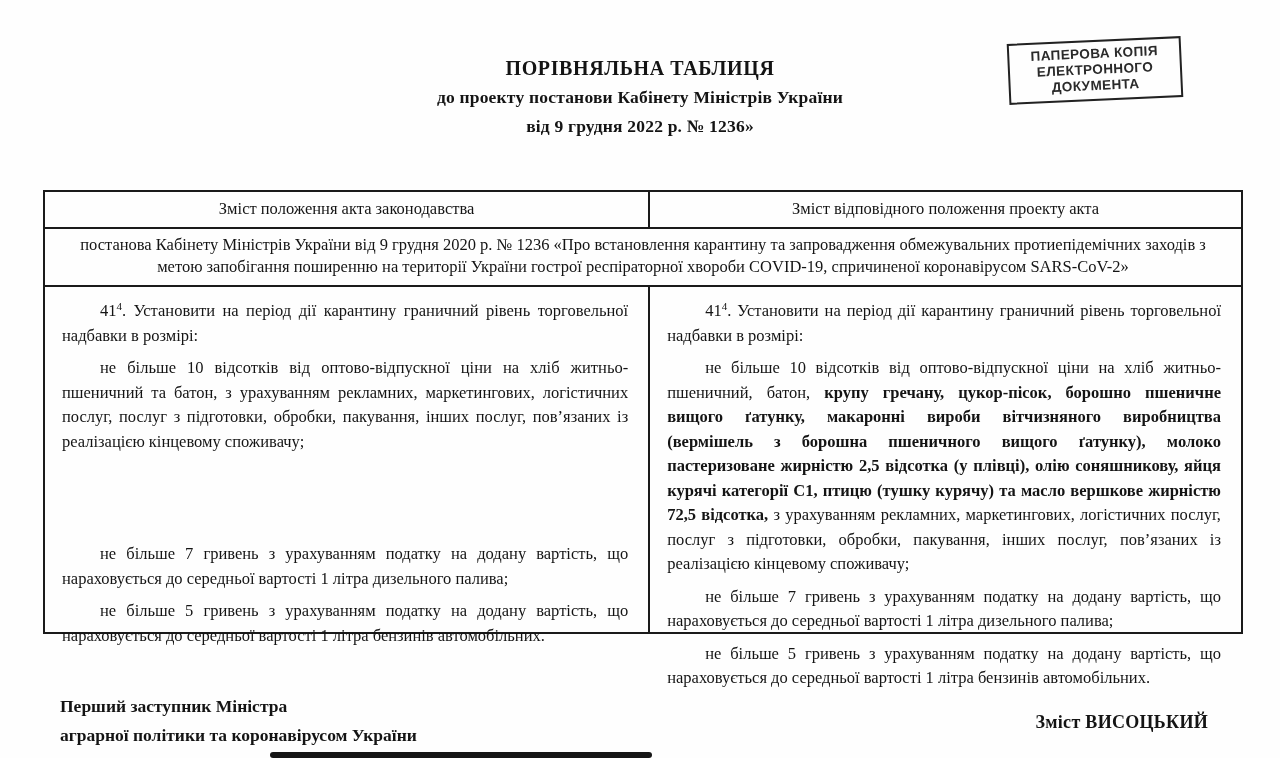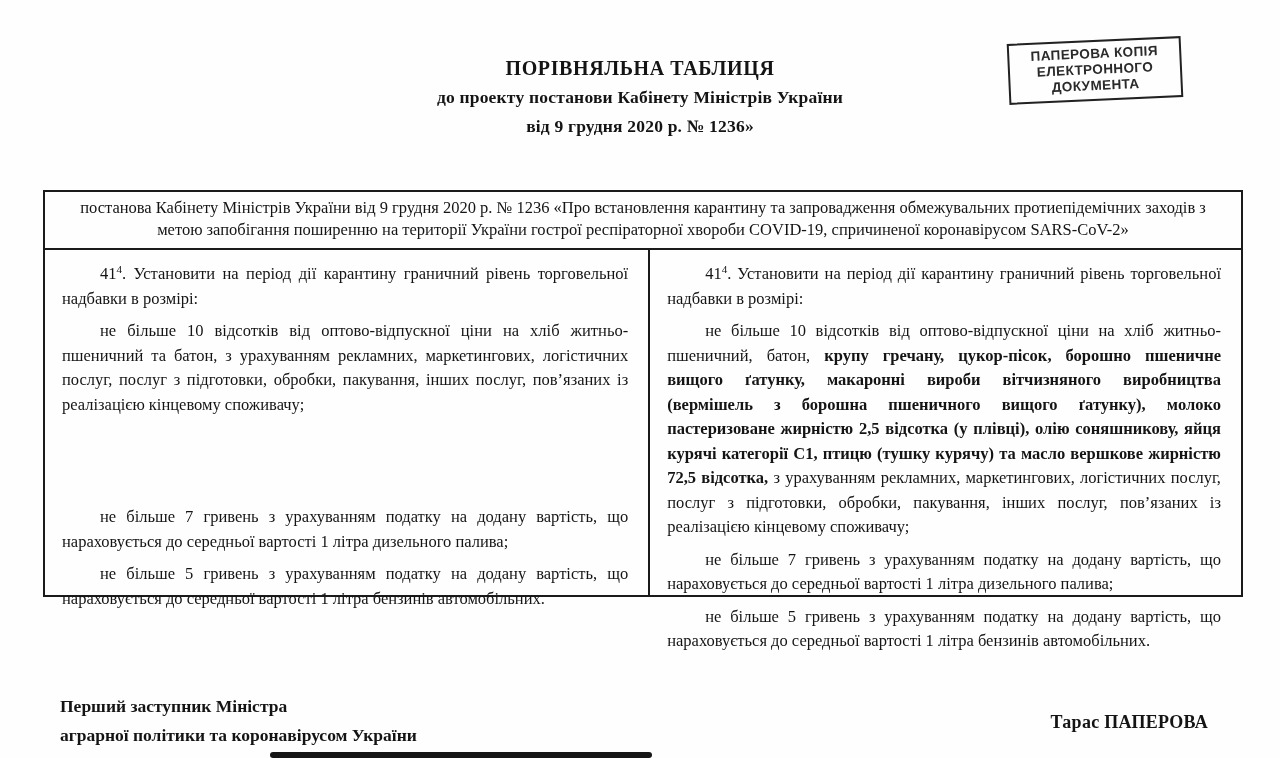--- a/index.html
+++ b/index.html
@@ -122,31 +122,35 @@
   }
 </style>
 </head>
 <body>
 
 <div class="page">
 
   <div class="title-block">
     <div class="t1">ПОРІВНЯЛЬНА ТАБЛИЦЯ</div>
     <div>до проекту постанови Кабінету Міністрів України</div>
-    <div>від 9 грудня 2020 р. № 1236»</div>
+    <div>від 9 грудня 2022 р. № 1236»</div>
   </div>
 
   <div class="stamp">
     <div>ПАПЕРОВА КОПІЯ</div>
     <div>ЕЛЕКТРОННОГО</div>
     <div>ДОКУМЕНТА</div>
   </div>
 
   <div class="cmp-table">
 
+    <div class="hdr-row">
+      <div class="hdr-cell left">Зміст положення акта законодавства</div>
+      <div class="hdr-cell right">Зміст відповідного положення проекту акта</div>
+    </div>
 
     <div class="span-row">постанова Кабінету Міністрів України від 9 грудня 2020 р. № 1236 «Про встановлення карантину та запровадження обмежувальних протиепідемічних заходів з метою запобігання поширенню на території України гострої респіраторної хвороби COVID-19, спричиненої коронавірусом SARS-CoV-2»</div>
 
     <div class="body-row">
 
       <div class="body-cell left">
         <p><span>41</span><sup class="small">4</sup><span>. Установити на період дії карантину граничний рівень торговельної надбавки в розмірі:</span></p>
         <p>не більше 10 відсотків від оптово-відпускної ціни на хліб житньо-пшеничний та батон, з урахуванням рекламних, маркетингових, логістичних послуг, послуг з підготовки, обробки, пакування, інших послуг, пов’язаних із реалізацією кінцевому споживачу;</p>
         <p class="gap-top">не більше 7 гривень з урахуванням податку на додану вартість, що нараховується до середньої вартості 1 літра дизельного палива;</p>
         <p>не більше 5 гривень з урахуванням податку на додану вартість, що нараховується до середньої вартості 1 літра бензинів автомобільних.</p>
@@ -159,17 +163,17 @@
         <p>не більше 5 гривень з урахуванням податку на додану вартість, що нараховується до середньої вартості 1 літра бензинів автомобільних.</p>
       </div>
 
     </div>
   </div>
 
   <div class="sig-block">
     <div>Перший заступник Міністра</div>
     <div>аграрної політики та коронавірусом України</div>
   </div>
-  <div class="sig-name">Тарас ПАПЕРОВА</div>
+  <div class="sig-name">Зміст ВИСОЦЬКИЙ</div>
 
   <div class="scan-bar"></div>
 
 </div>
 
 </body></html>

